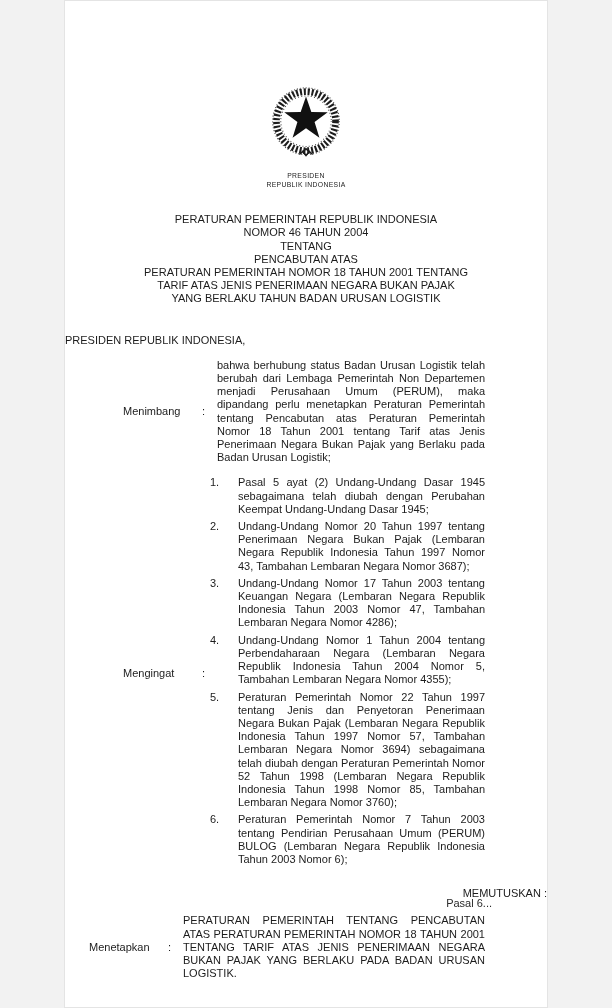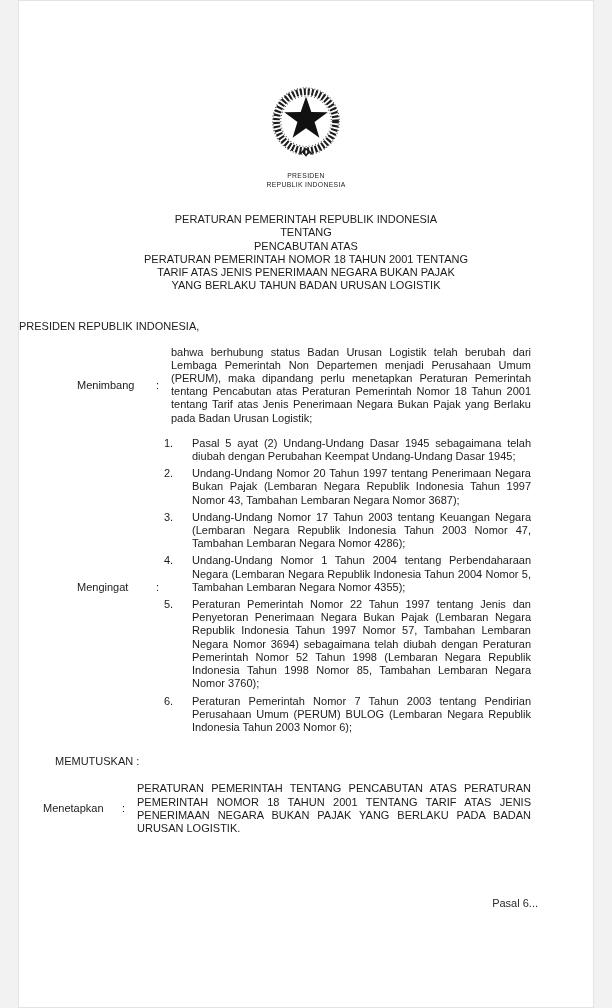--- a/index.html
+++ b/index.html
@@ -1,36 +1,36 @@
 <!DOCTYPE html>
 <html><head>
 <meta charset="utf-8">
 <style>
   html,body{margin:0;padding:0;background:#f2f2f2;}
   .page{
-    width:576px;height:1008px;margin:0 auto;background:#ffffff;
+    width:484px;height:1008px;margin:0 auto;background:#ffffff;
     position:relative;box-sizing:border-box;border:1px solid #e4e4e4;
     font-family:"Liberation Sans","DejaVu Sans",sans-serif;
     font-size:11px;line-height:13.2px;color:#1c1c1c;overflow:hidden;
   }
   .seal-wrap{display:flex;justify-content:center;margin-top:84px;}
   .letterhead{text-align:center;font-size:6.8px;line-height:9px;letter-spacing:0.35px;margin-top:3px;color:#222;}
   .title-block{text-align:center;margin-top:24px;}
   .title-block div{white-space:nowrap;}
   .salutation{text-align:left;margin-top:28px;}
   .row{display:flex;padding:0 62px 0 58px;margin-top:12px;align-items:center;}
   .row .label{width:72px;flex:none;}
   .row .colon{width:22px;flex:none;padding-left:7px;box-sizing:border-box;}
   .row .body{flex:1;}
   .just{text-align:justify;text-justify:inter-word;}
   .num-list{flex:1;}
   .num-item{display:flex;margin-bottom:4px;}
   .num-item .num{width:28px;flex:none;margin-left:-7px;}
   .num-item .itext{flex:1;}
-  .memutuskan{text-align:left;margin-top:17px;padding-left:36px;}
+  .memutuskan{text-align:right;margin-top:17px;padding-left:36px;}
   .row.menetapkan{margin-top:14px;padding-left:24px;}
   .footer-note{position:absolute;top:896px;right:55px;color:#2a2a2a;}
 </style>
 </head>
 <body>
 
 <div class="page">
 
   <div class="seal-wrap">
     <span>
@@ -44,20 +44,21 @@
     </span>
   </div>
 
   <div class="letterhead">
     <div>PRESIDEN</div>
     <div>REPUBLIK INDONESIA</div>
   </div>
 
   <div class="title-block">
     <div>PERATURAN  PEMERINTAH REPUBLIK INDONESIA</div>
+    <div>NOMOR  46  TAHUN  2004</div>
     <div>TENTANG</div>
     <div>PENCABUTAN ATAS</div>
     <div>PERATURAN  PEMERINTAH  NOMOR 18 TAHUN 2001 TENTANG</div>
     <div>TARIF ATAS JENIS PENERIMAAN  NEGARA  BUKAN  PAJAK</div>
     <div>YANG BERLAKU TAHUN BADAN URUSAN LOGISTIK</div>
   </div>
 
   <div class="salutation">PRESIDEN REPUBLIK INDONESIA,</div>
 
   <div class="row">

